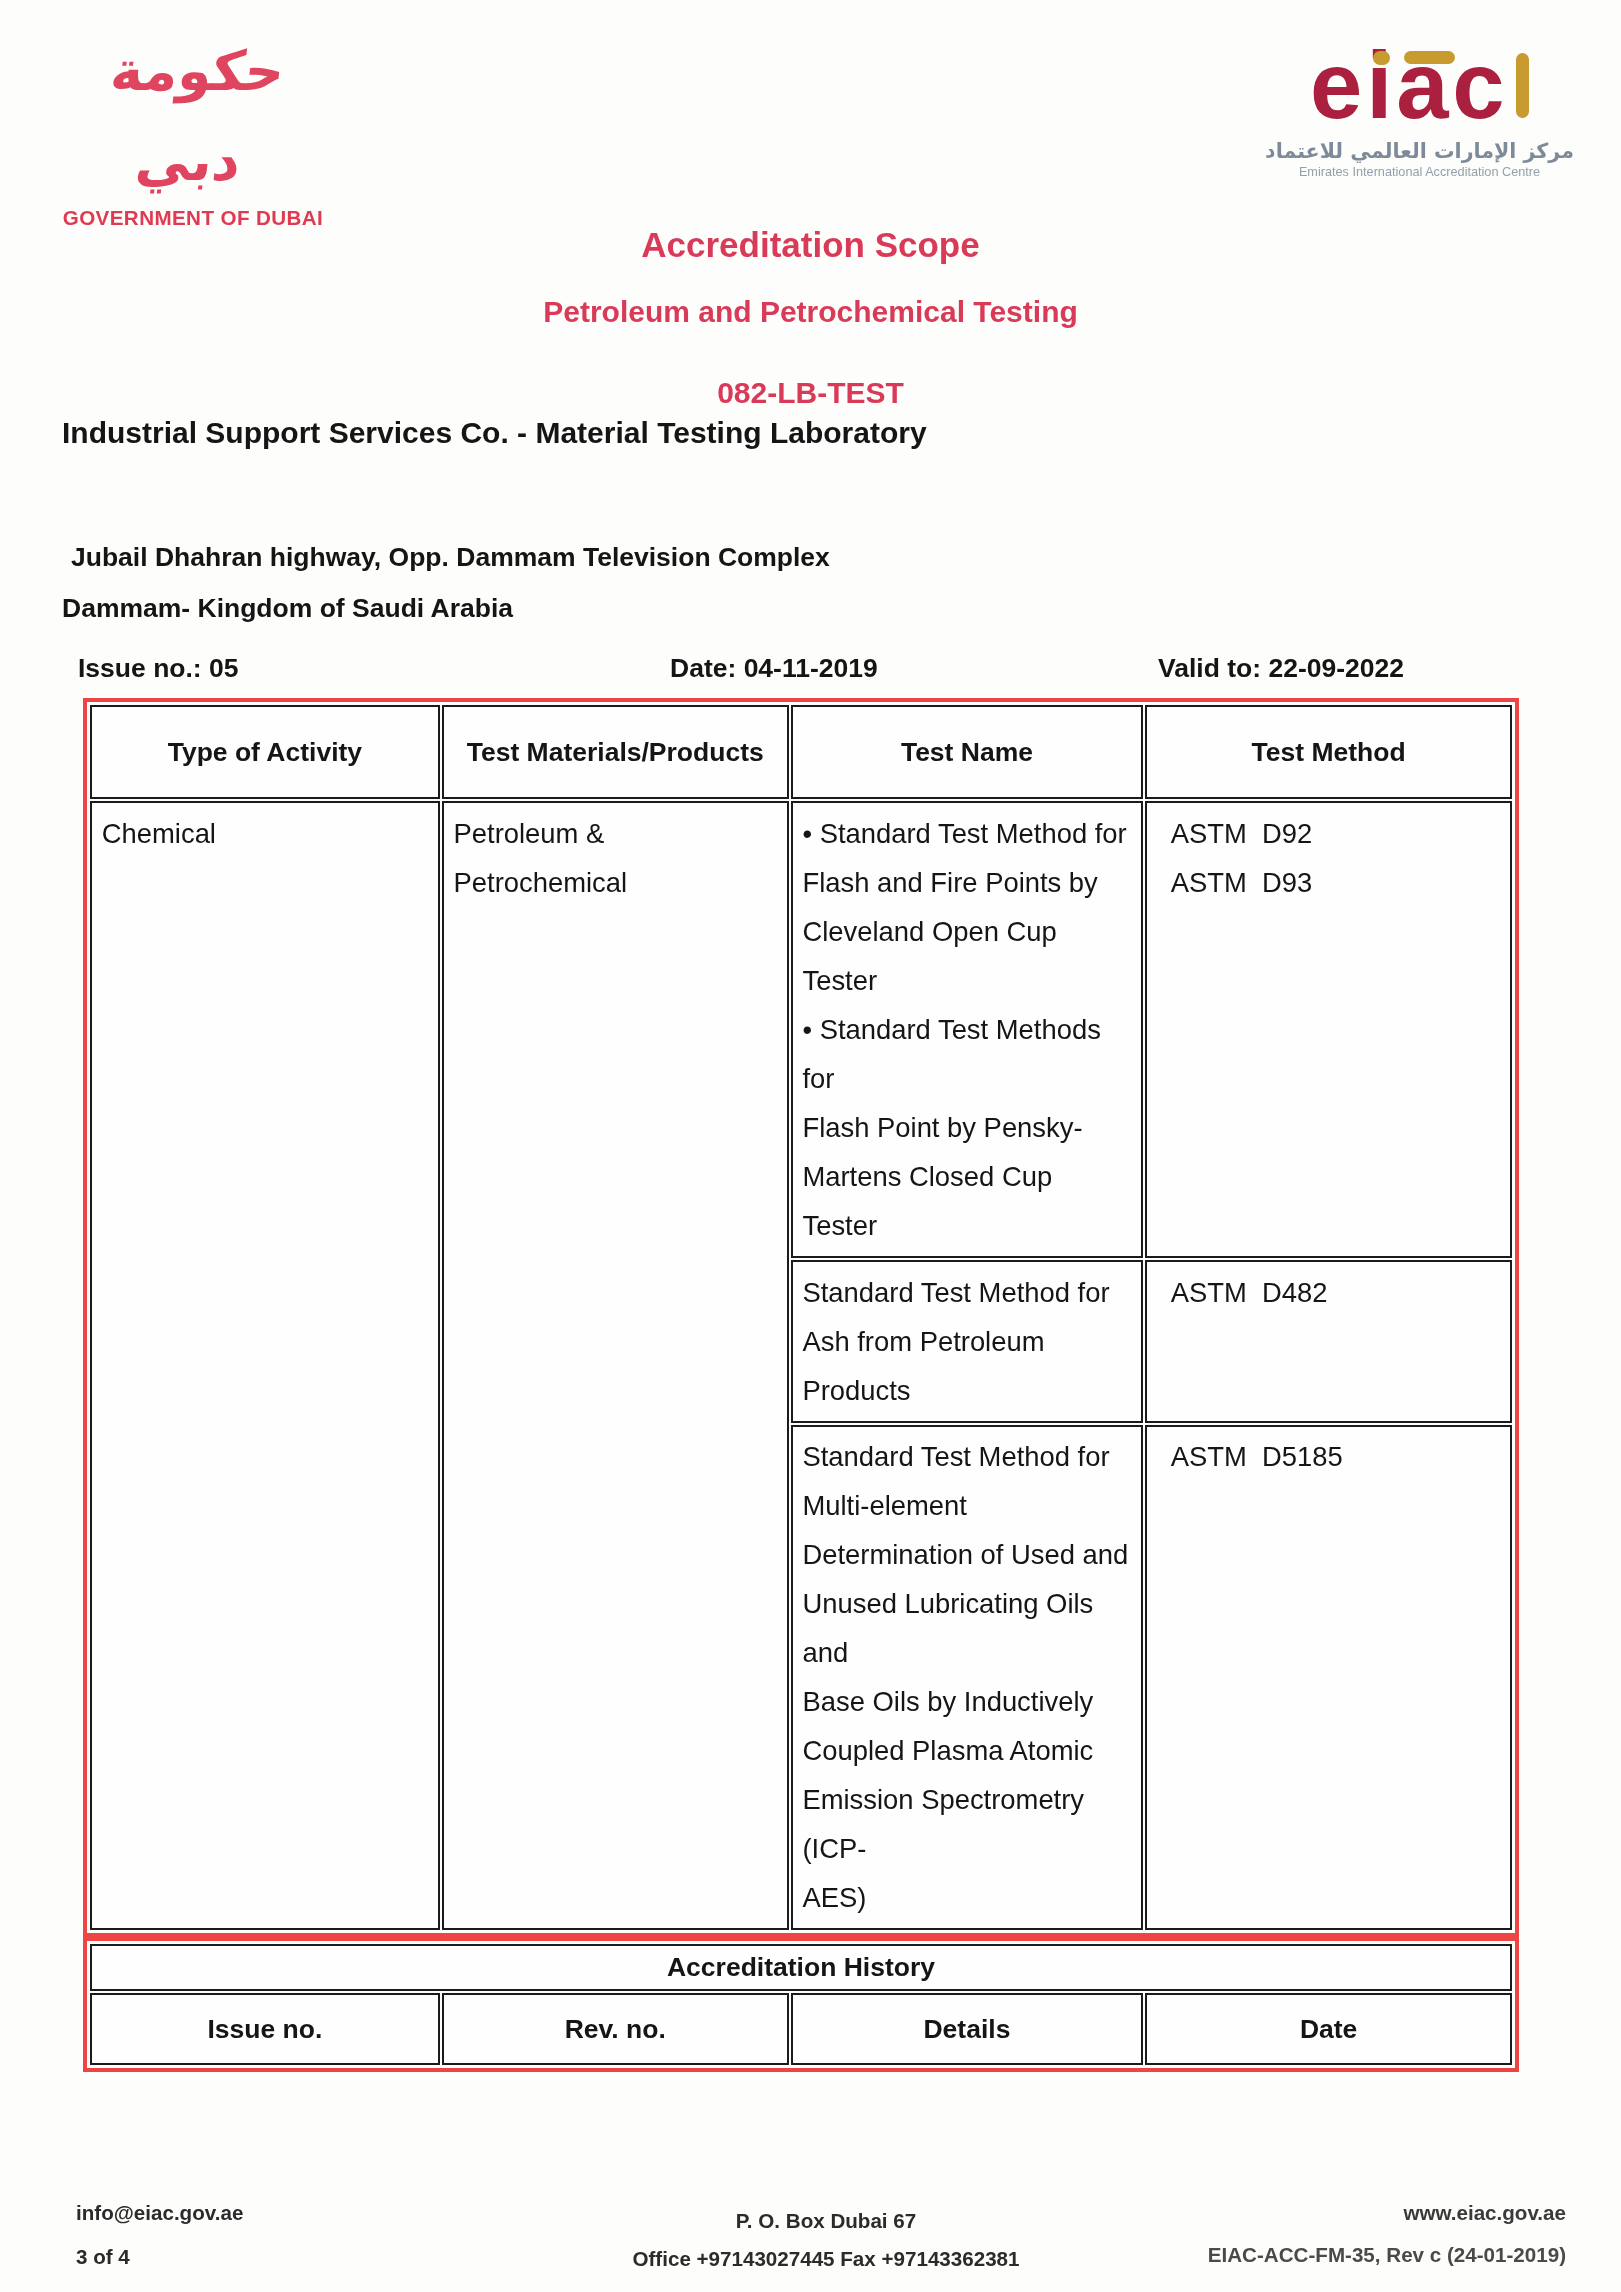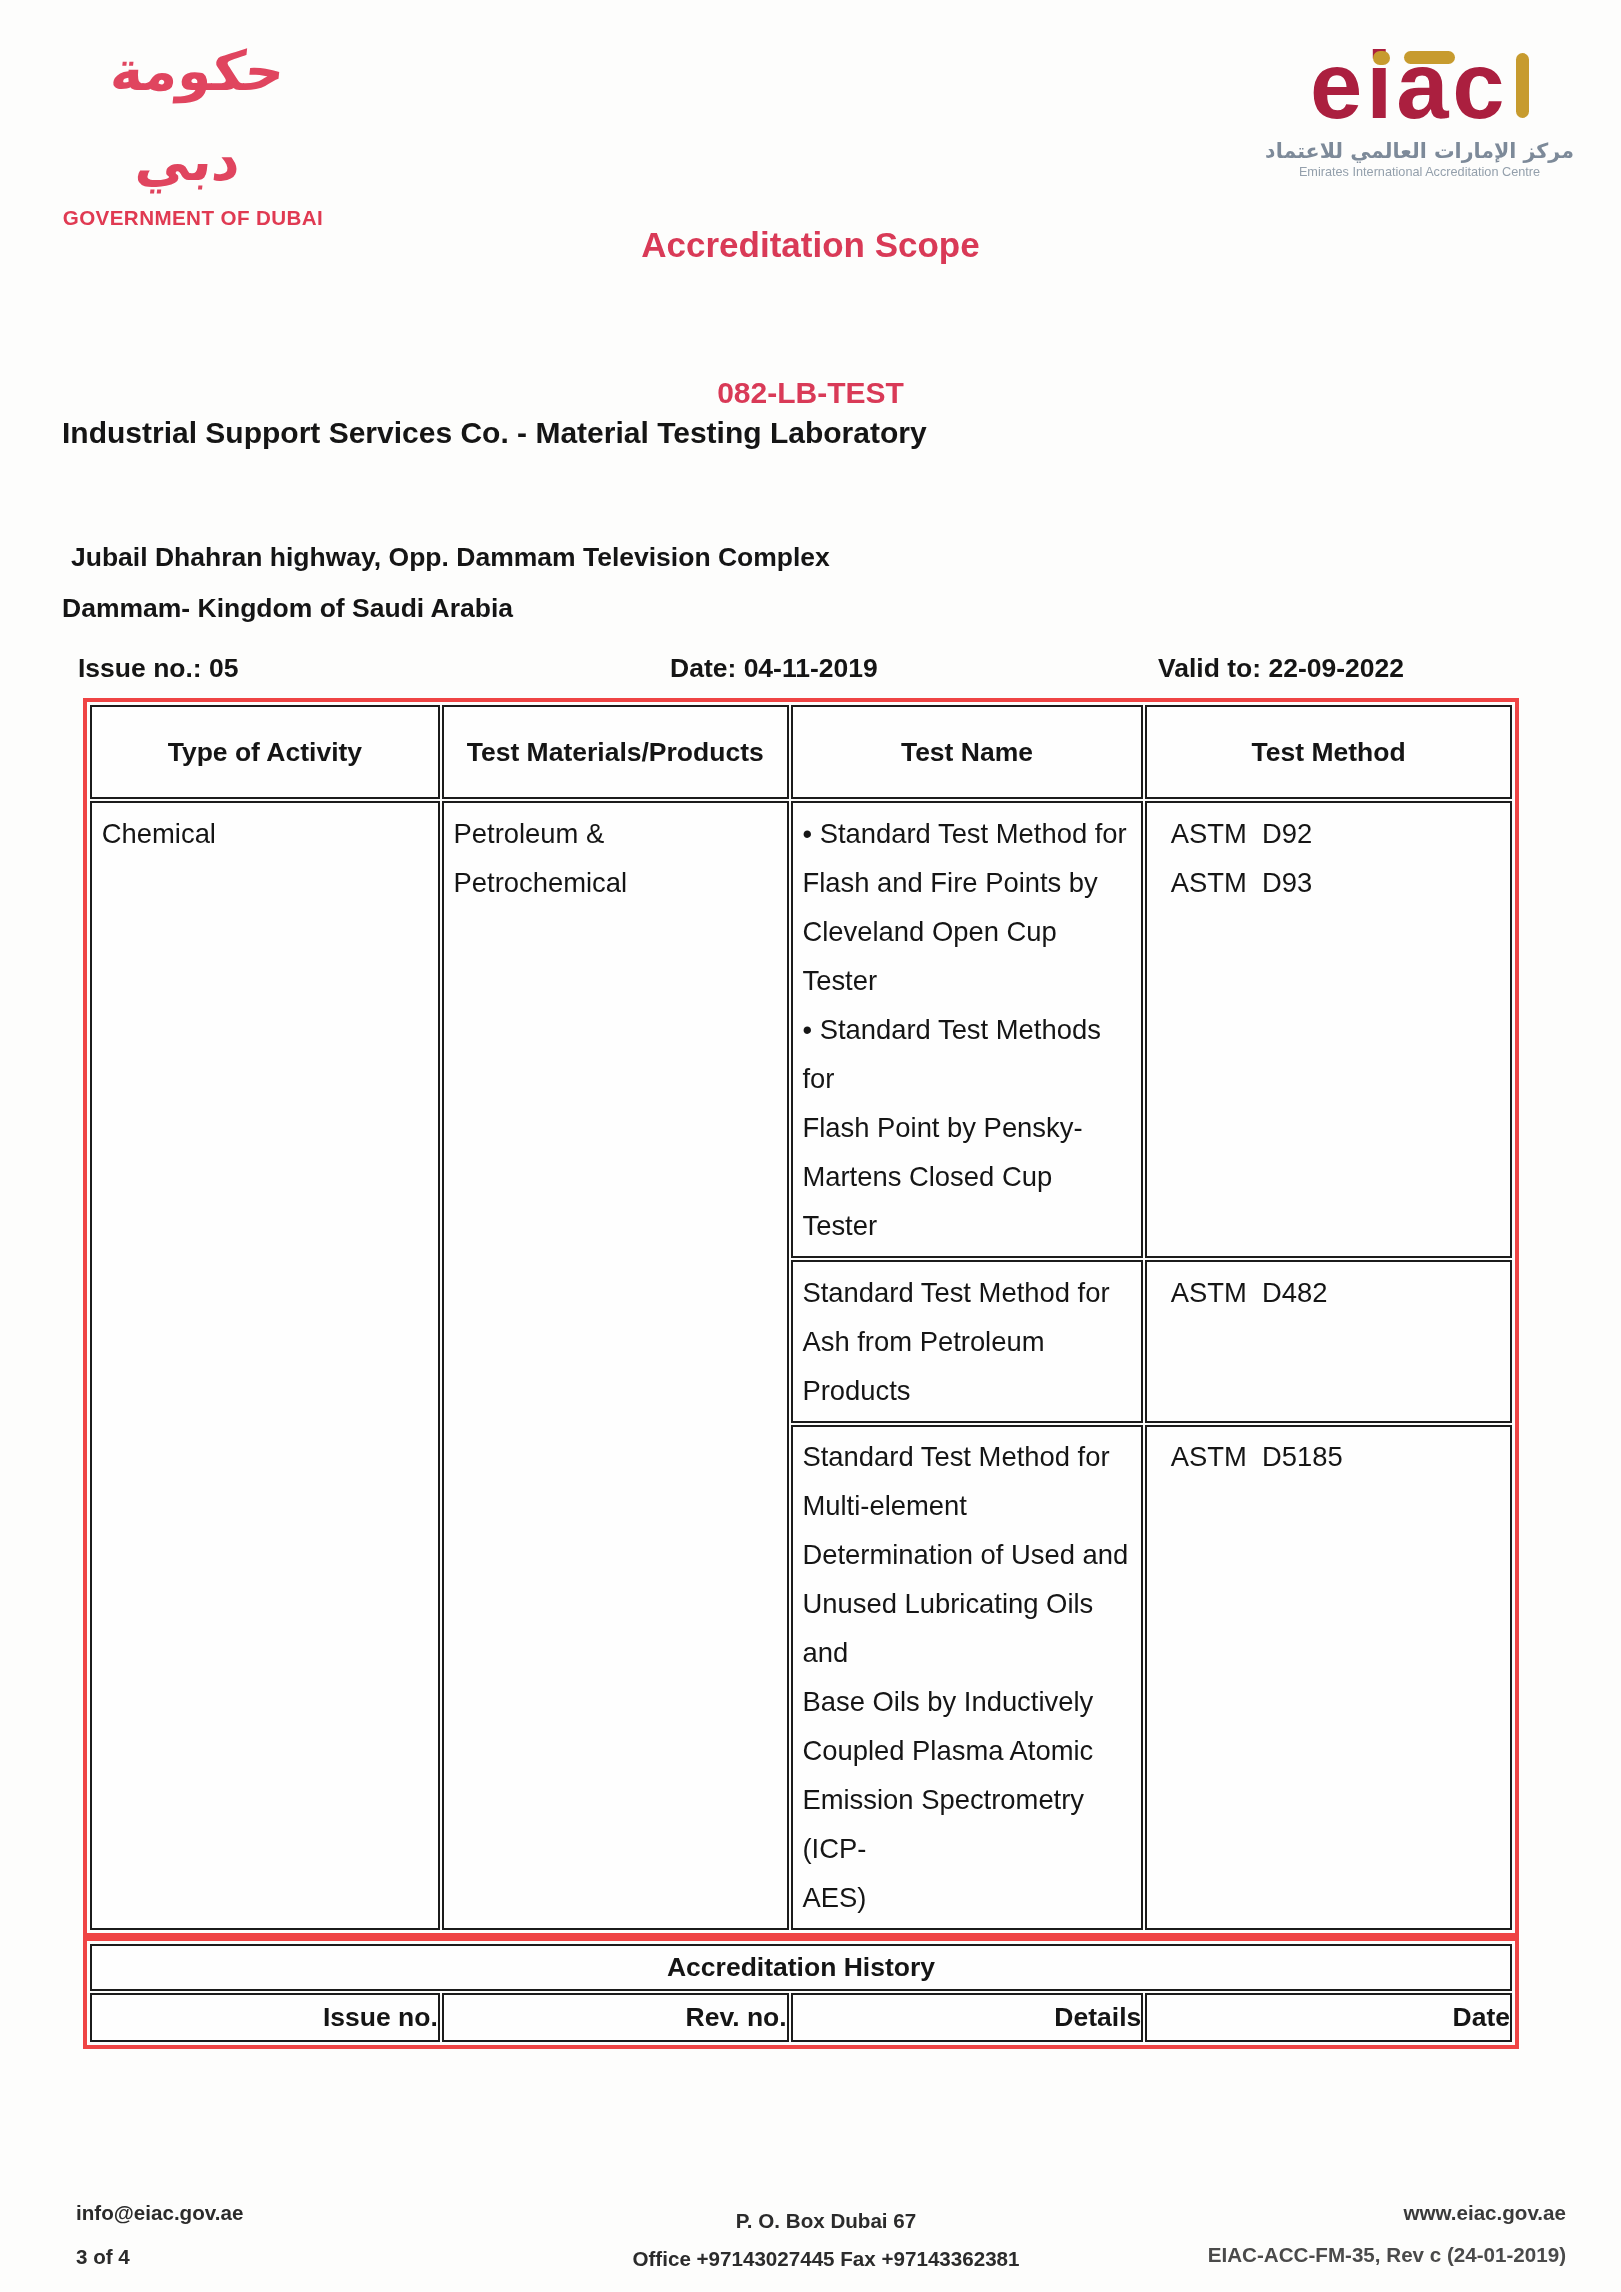--- a/index.html
+++ b/index.html
@@ -96,21 +96,21 @@
   .scope-table td {
     font-size: 27.4px; line-height: 49px; vertical-align: top;
     padding: 5.9px 7.8px 5.9px 9.8px; white-space: pre-wrap;
   }
   .scope-table td.method { padding-left: 23.5px; }
   .row-0 td { height: 453px; }
   .row-1 td { height: 147px; }
   .row-2 td { height: 384px; }
 
   .history-table th.title-cell { height: 47px; font-size: 26.5px; }
-  .history-table th.col-cell   { height: 49px; text-align: right; }
+  .history-table th.col-cell   { height: 72px; }
 
   
   .footer { position: absolute; left: 0; top: 0; width: 100%; height: 100%; pointer-events: none; }
   .foot { position: absolute; font-size: 20.6px; font-weight: bold; color: #2b2b2b; }
   .foot-email { left: 76px; top: 2201px; }
   .foot-page  { left: 76px; top: 2245px; font-weight: 600; }
   .foot-po    { left: 826px; top: 2209px; transform: translateX(-50%); font-weight: 600; }
   .foot-tel   { left: 826px; top: 2247px; transform: translateX(-50%); font-weight: 600; }
   .foot-web   { right: 55px; top: 2201px; color: #3a3a3a; }
   .foot-ref   { right: 55px; top: 2243px; color: #4a4a4a; }
@@ -129,20 +129,21 @@
     <div class="eiac-wordmark">
       <span>eiac</span><span class="bar"></span>
       <span class="gold-dot"></span>
       <span class="gold-dash"></span>
     </div>
     <div class="arabic">مركز الإمارات العالمي للاعتماد</div>
     <div class="caption">Emirates International Accreditation Centre</div>
   </div>
 
   <div class="doc-title">Accreditation Scope</div>
+  <div class="doc-subtitle">Petroleum and Petrochemical Testing</div>
   <div class="doc-code">082-LB-TEST</div>
 
   <div class="company">Industrial Support Services Co. - Material Testing Laboratory</div>
   <div class="addr1">Jubail Dhahran highway, Opp. Dammam Television Complex</div>
   <div class="addr2">Dammam- Kingdom of Saudi Arabia</div>
 
   <div class="meta-row">
     <span class="meta-issue">Issue no.: 05</span>
     <span class="meta-date">Date: 04-11-2019</span>
     <span class="meta-valid">Valid to: 22-09-2022</span>

